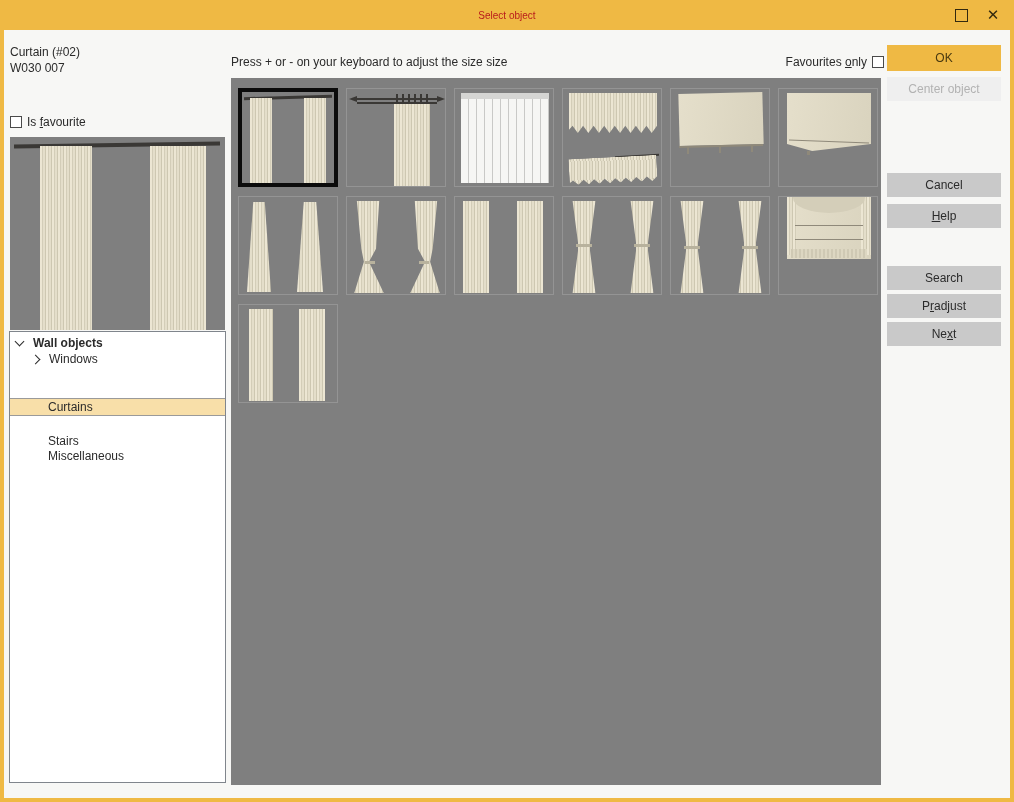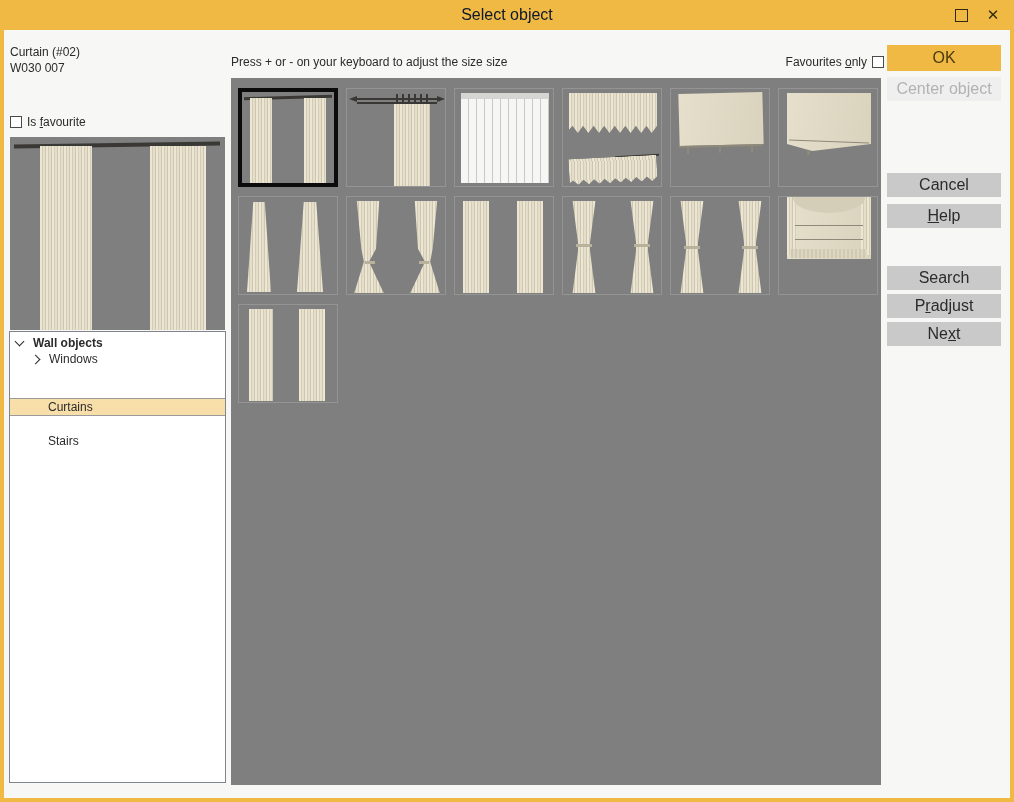--- a/index.html
+++ b/index.html
@@ -6,21 +6,21 @@
   body{
     width:1014px;height:802px;position:relative;overflow:hidden;
     font-family:"Liberation Sans",sans-serif;
     background:#F7F7F5;color:#2B2B2B;font-size:12px;
   }
   
   .titlebar{
     position:absolute;left:0;top:0;width:1014px;height:30px;
     background:#EFB944;display:flex;align-items:center;justify-content:center;
   }
-  .titlebar .title{font-size:16px;color:#0f172a;text-align:right;}
+  .titlebar .title{font-size:10px;color:#b91c1c;text-align:right;}
   .tb-btn{position:absolute;top:3px;width:26px;height:24px;display:flex;
     align-items:center;justify-content:center;cursor:default;}
   .tb-max{right:40px;}
   .tb-max .sq{width:11px;height:11px;border:1.5px solid #33290F;display:block;}
   .tb-close{right:8px;font-size:15px;color:#33290F;}
   .win-border{position:absolute;left:0;top:0;width:1014px;height:802px;
     box-sizing:border-box;border:4px solid #EFB944;border-top:none;
     pointer-events:none;z-index:50;}
   
   .obj-name{position:absolute;left:10px;top:45px;}
@@ -63,21 +63,21 @@
   .zig{clip-path:polygon(0 0,100% 0,100% 82%,94% 100%,88% 82%,82% 100%,76% 82%,70% 100%,64% 82%,58% 100%,52% 82%,46% 100%,40% 82%,34% 100%,28% 82%,22% 100%,16% 82%,10% 100%,4% 82%,0 92%);}
   .taper{clip-path:polygon(26% 0,74% 0,100% 100%,0 100%);}
   .pinchL{clip-path:polygon(12% 0,82% 0,72% 52%,50% 66%,96% 100%,4% 100%,34% 66%,26% 52%);}
   .pinchR{clip-path:polygon(18% 0,88% 0,74% 52%,66% 66%,96% 100%,4% 100%,50% 66%,28% 52%);}
   .waist{clip-path:polygon(12% 0,88% 0,70% 45%,70% 54%,88% 100%,12% 100%,30% 54%,30% 45%);}
   .band{position:absolute;height:3px;background:#B8B29D;}
   .thinline{position:absolute;background:#8F897A;}
   
   .btn{position:absolute;left:887px;width:114px;height:24px;
     display:flex;align-items:center;justify-content:center;
-    background:#C9C9C9;color:#2B2B2B;font-size:16px;cursor:default;
+    background:#C9C9C9;color:#2B2B2B;font-size:12px;cursor:default;
     border:none;white-space:nowrap;}
   .btn.primary{background:#EFB944;color:#4A3A10;height:26px;}
   .btn.disabled{background:#EFEFEF;color:#B2B2B2;}
 </style>
 </head>
 <body>
 
 <div class="titlebar">
   <span class="title">Select object</span>
   <span class="tb-btn tb-max">
@@ -107,20 +107,23 @@
   </div>
   <div class="trow" style="top:19px;padding-left:22px;gap:10px;">
     <span class="chev closed"></span>
     <span class="lbl">Windows</span>
   </div>
   <div class="trow sel" style="top:66px;padding-left:38px;">
     <span class="lbl">Curtains</span>
   </div>
   <div class="trow" style="top:101px;padding-left:38px;">
     <span class="lbl">Stairs</span>
+  </div>
+  <div class="trow" style="top:116px;padding-left:38px;">
+    <span class="lbl">Miscellaneous</span>
   </div>
 </div>
 
 <div class="instruction">Press + or - on your keyboard to adjust the size size</div>
 <div class="favonly">
   <span><span>Favourites </span><span class="accel">o</span><span>nly</span></span>
   <span class="chk"></span>
 </div>
 
 <div class="grid">

